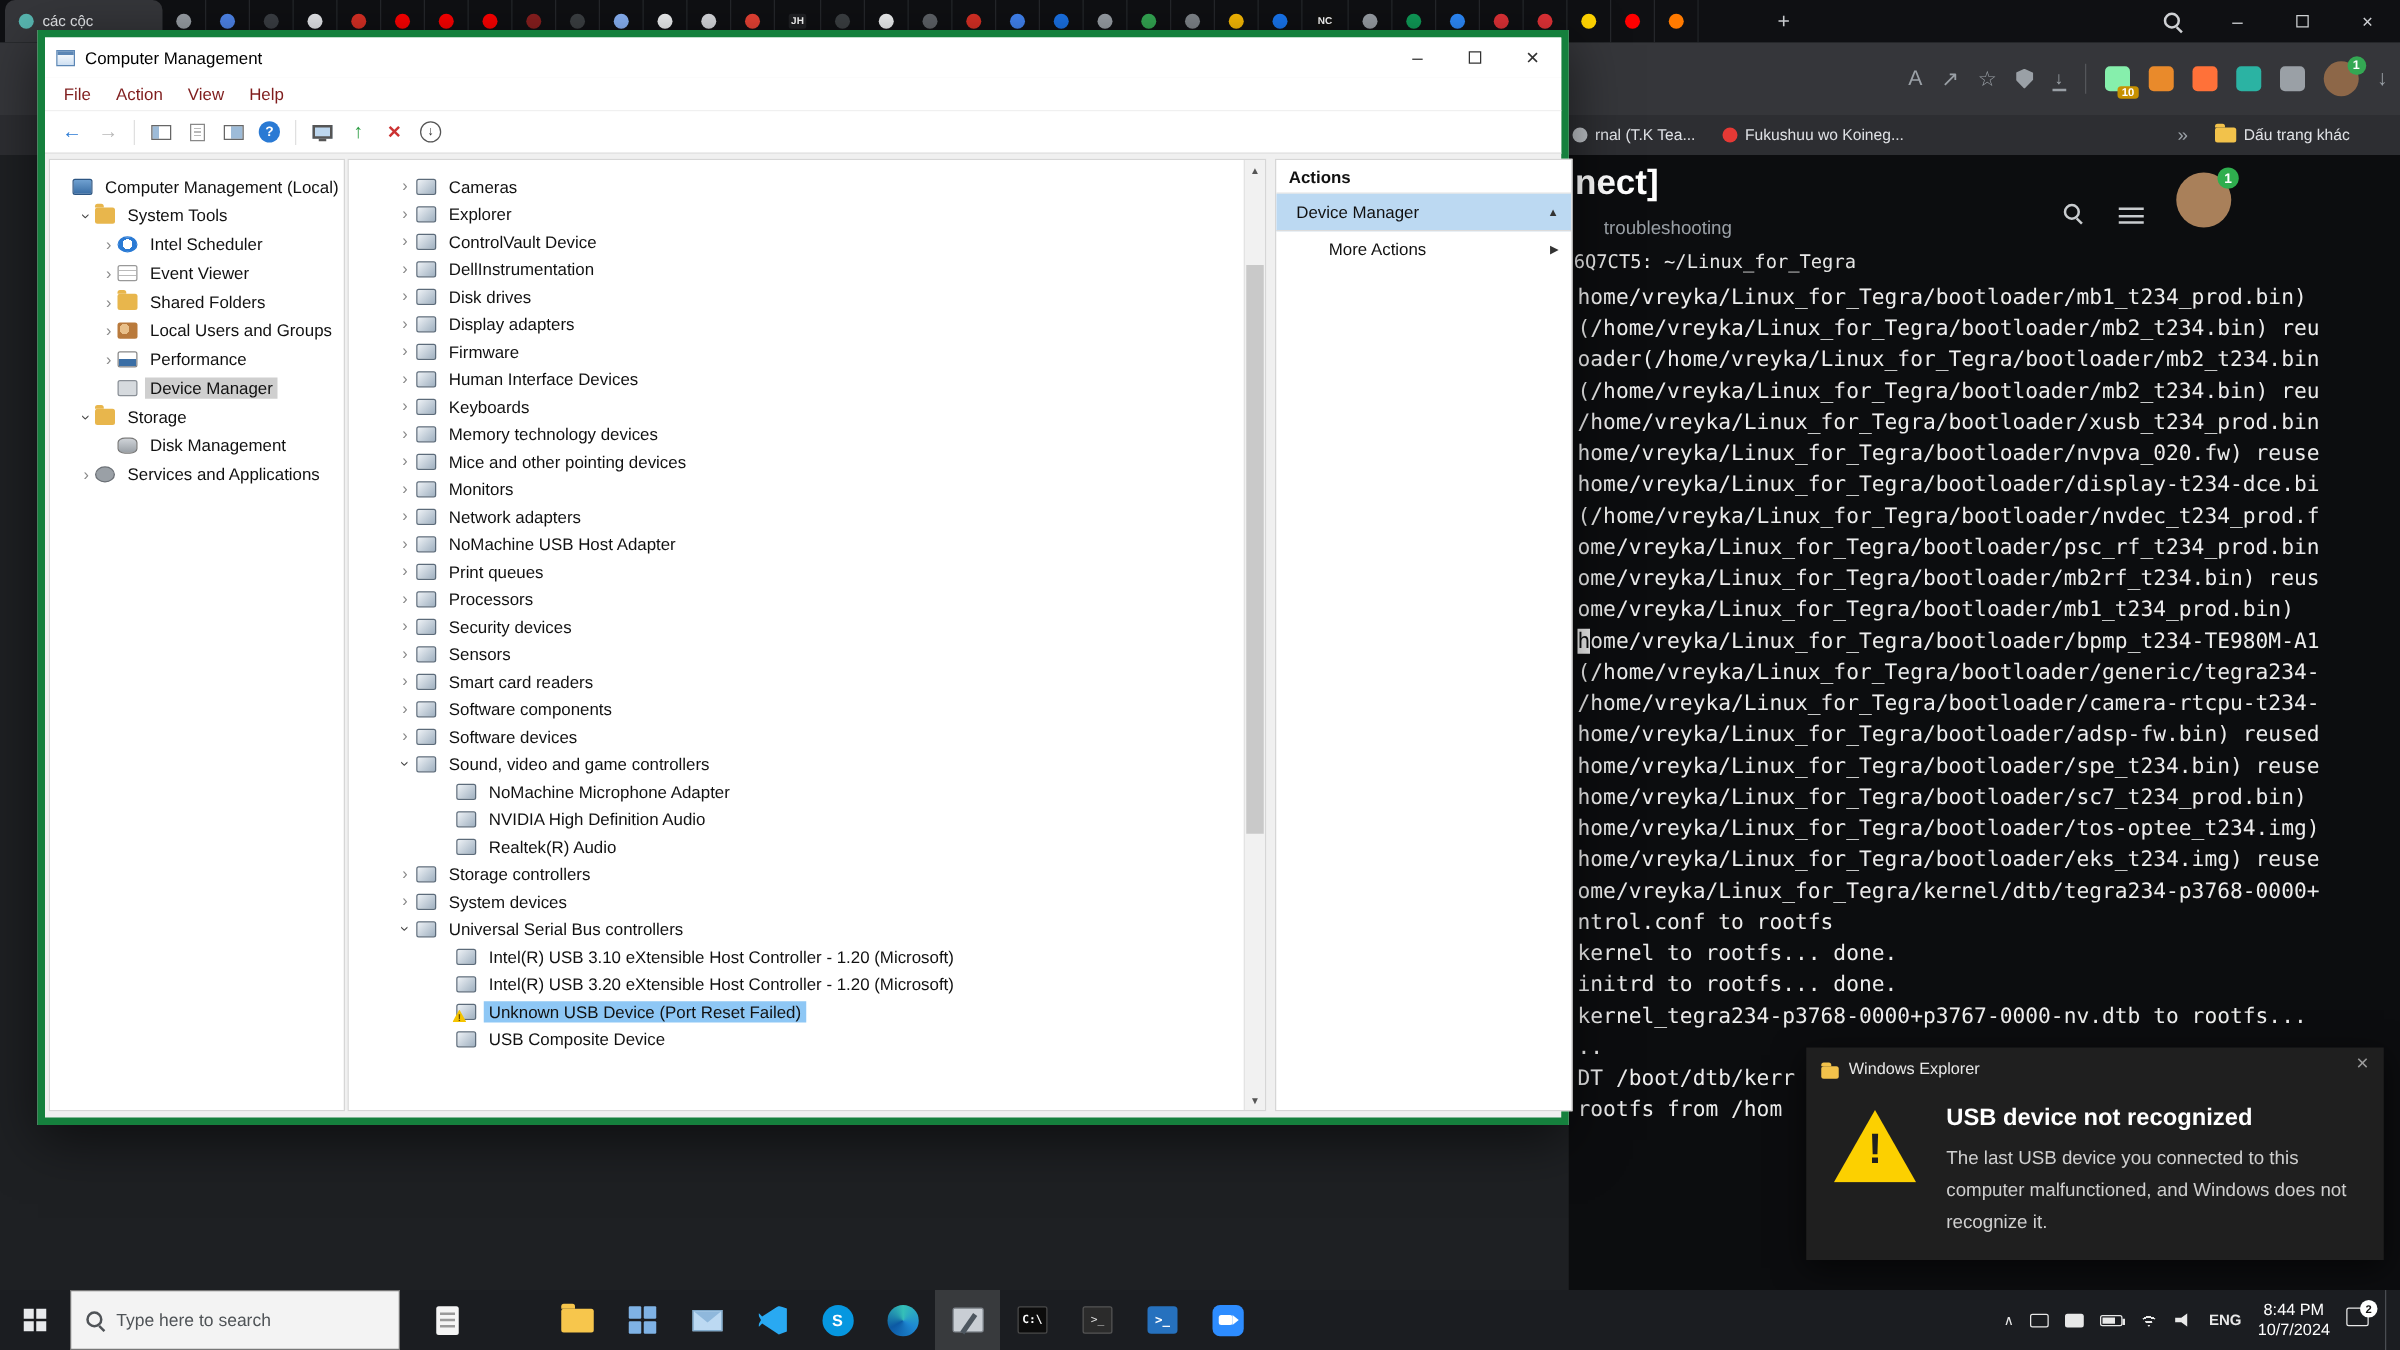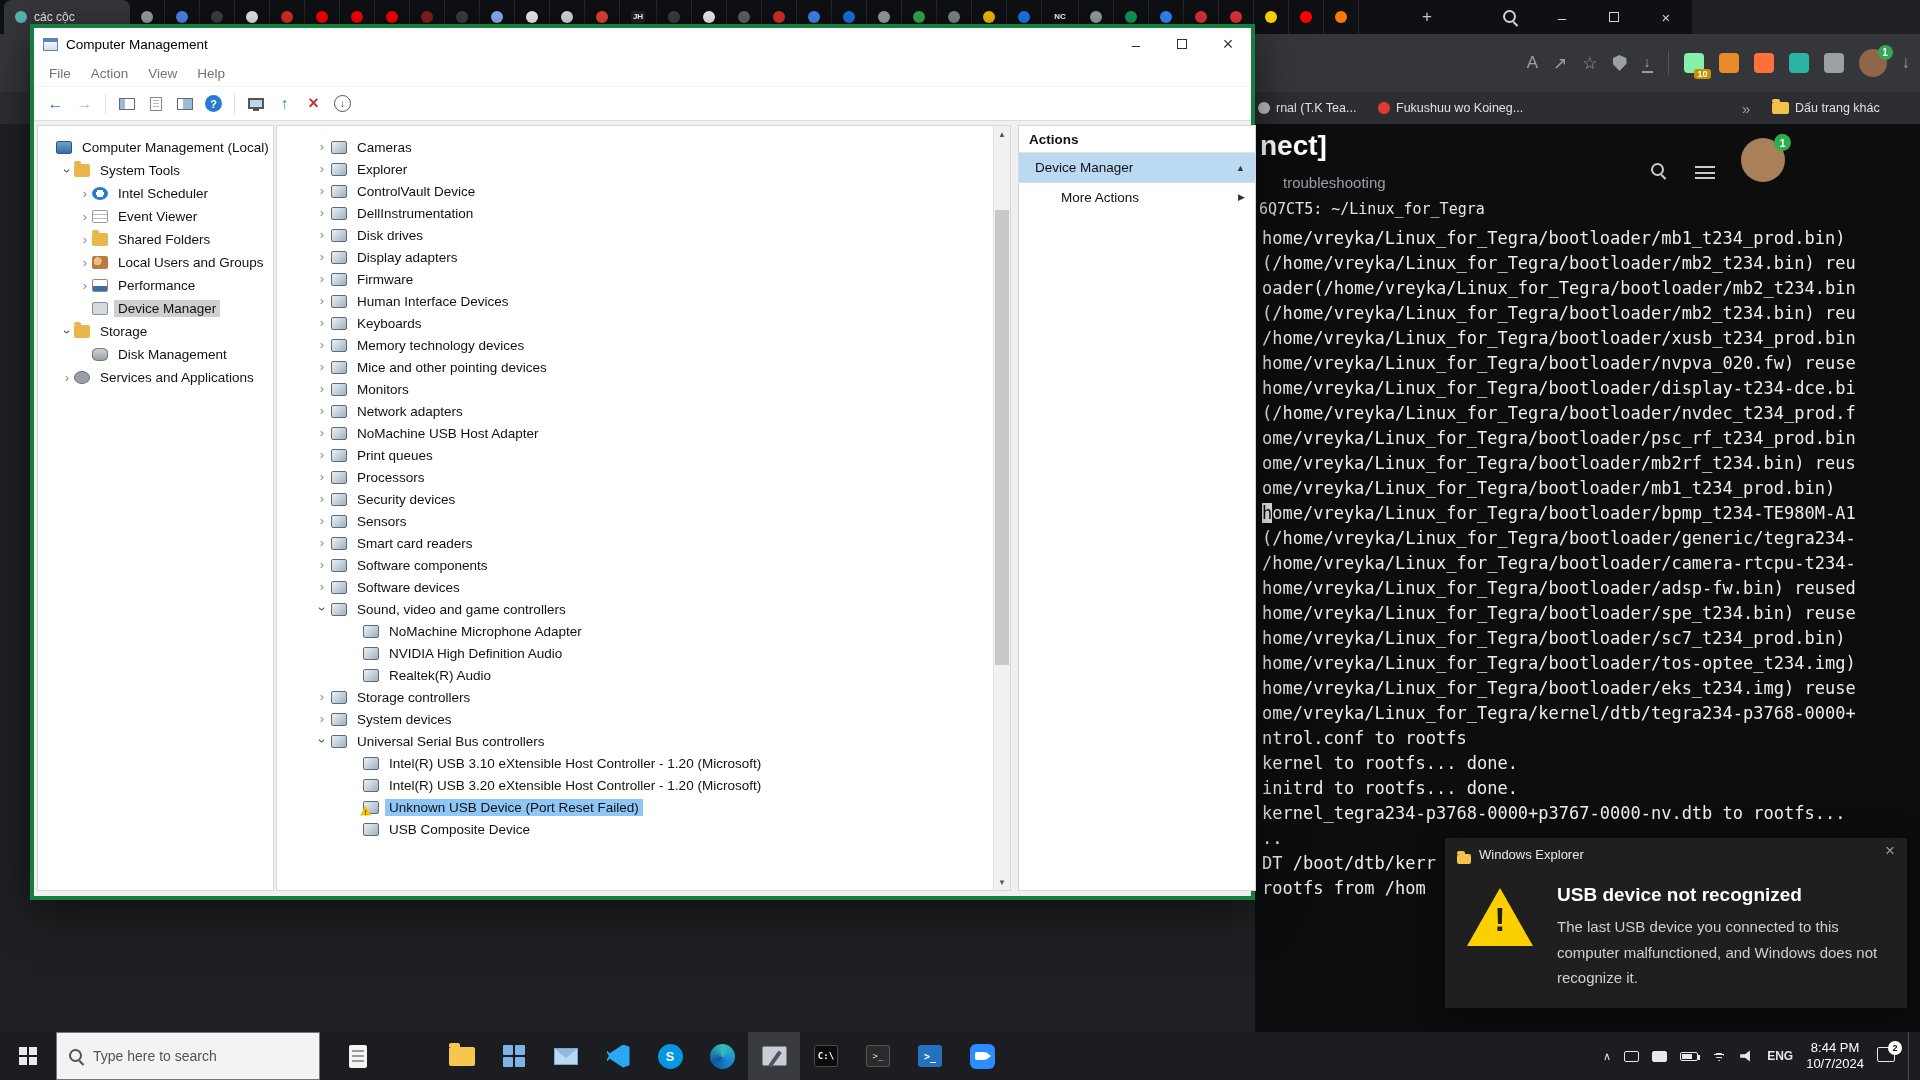--- a/index.html
+++ b/index.html
@@ -1,20 +1,20 @@
 <!DOCTYPE html>
 <html><head>
 <meta charset="utf-8">
 <style>
   *{margin:0;padding:0;box-sizing:border-box}
   html,body{background:#000}
   .screen{position:relative;width:1920px;height:1080px;overflow:hidden;background:#1e2023;font-family:"Liberation Sans",sans-serif}
 
   
-  .tabstrip{position:absolute;left:0;top:0;width:1692px;height:34px;background:#0f1013}
+  .tabstrip{position:absolute;left:0;top:0;width:1920px;height:34px;background:#0f1013}
   .tab-list{position:absolute;left:4px;top:0;height:34px;display:flex;align-items:stretch;max-width:1580px;overflow:hidden}
   .tab{display:flex;align-items:center;gap:7px;padding:0 11px;border-right:1px solid #25272b}
   .tab.active{background:#35363a;border-radius:8px 8px 0 0;min-width:126px;border-right:none}
   .fav{width:12px;height:12px;border-radius:50%;flex:none}
   .fav.txt{border-radius:2px;color:#fff;font-size:8px;font-weight:bold;line-height:12px;text-align:center;width:14px;height:12px}
   .tab-title{color:#e8eaed;font-size:12px;white-space:nowrap}
   .newtab{position:absolute;left:1412px;top:0;height:34px;display:flex;align-items:center;color:#c7cacd;font-size:17px;padding:0 10px}
   .strip-controls{position:absolute;right:0;top:0;height:34px;display:flex;align-items:center}
   .strip-btn{width:52px;height:34px;display:flex;align-items:center;justify-content:center;color:#cfd1d4;font-size:15px}
   .maxbox{width:10px;height:10px;border:1.5px solid #cfd1d4}
@@ -56,29 +56,29 @@
   .composer{position:absolute;left:0;top:900px;width:1255px;height:132px;background:#fff;z-index:5}
   .topic-label{position:absolute;left:55px;top:12px;font-size:15px;color:#8a8f94}
   .topic-input{position:absolute;left:122px;top:4px;width:818px;height:42px;border:1px solid #b3b8bc;border-radius:3px;background:#fff;font-size:15px;padding:0 10px;font-family:"Liberation Sans",sans-serif}
   .suggest-title{position:absolute;left:55px;top:66px;font-size:19px;font-weight:bold;color:#24292e}
   .reply-btn{position:absolute;left:124px;top:56px;width:110px;height:50px;background:#00a651;border-radius:4px;color:#fff;font-size:17px;display:flex;align-items:center;justify-content:center;gap:8px;border:none}
   .close-btn{position:absolute;left:262px;top:70px;font-size:17px;color:#3f4446}
   .cat-dot{position:absolute;left:55px;top:103px;width:12px;height:12px;background:#2e9b4f}
   .cat-label{position:absolute;left:74px;top:100px;font-size:15px;color:#5a5e61}
 
   
-  .cm{position:absolute;left:30px;top:24px;width:1225px;height:876px;background:#f0f0f0;border:4px solid #15803d;box-shadow:0 12px 42px rgba(0,0,0,.55);z-index:10}
+  .cm{position:absolute;left:30px;top:24px;width:1225px;height:876px;background:#f0f0f0;border:6px solid #15803d;box-shadow:0 12px 42px rgba(0,0,0,.55);z-index:10}
   .cm-titlebar{position:absolute;left:0;top:0;right:0;height:32px;background:#fff;display:flex;align-items:center;padding-left:9px}
   .mmc-ico{width:15px;height:13px;border:1px solid #5b86b5;background:linear-gradient(#fff,#cfe0f2);position:relative;flex:none}
   .mmc-ico::before{content:"";position:absolute;left:0;right:0;top:0;height:3px;background:#5b86b5}
   .cm-title{font-size:13.5px;color:#000;margin-left:8px}
   .cm-winbtns{position:absolute;right:0;top:0;height:32px;display:flex}
   .cm-wb{width:46px;height:32px;display:flex;align-items:center;justify-content:center;font-size:15px;color:#333}
   .cm-menubar{position:absolute;left:0;top:32px;right:0;height:27px;background:#fff;display:flex;align-items:center;padding-left:5px;border-bottom:1px solid #f0f0f0}
-  .menu-item{font-size:13.5px;color:#737373;padding:0 10px}
+  .menu-item{font-size:13.5px;color:#7f1d1d;padding:0 10px}
   .cm-toolbar{position:absolute;left:0;top:59px;right:0;height:34px;background:#fff;border-bottom:1px solid #dcdcdc;display:flex;align-items:center;padding-left:8px;gap:2px}
   .tbtn{width:27px;height:24px;display:flex;align-items:center;justify-content:center}
   .tsep{width:1px;height:20px;background:#e0e0e0;margin:0 5px}
   .g{font-size:16px;font-weight:bold}
   .g.back{color:#2a7ad4}.g.fwd{color:#b9b9b9}
   .panesico{width:16px;height:12px;border:1px solid #666;background:linear-gradient(to right,#9dbbd8 0 5px,#fff 5px)}
   .docico{width:12px;height:14px;border:1px solid #888;background:#fff;padding:2px;background-clip:content-box;background-image:repeating-linear-gradient(to bottom,#fff 0 2px,#b9b9b9 2px 3px)}
   .helpico{width:17px;height:17px;border-radius:50%;background:#2a7ad4;color:#fff;font-size:11px;font-weight:bold;display:flex;align-items:center;justify-content:center}
   .monico{width:16px;height:11px;border:2px solid #555;background:#bcd6ee;position:relative}
   .monico::after{content:"";position:absolute;left:3px;bottom:-4px;width:6px;height:2px;background:#555}

